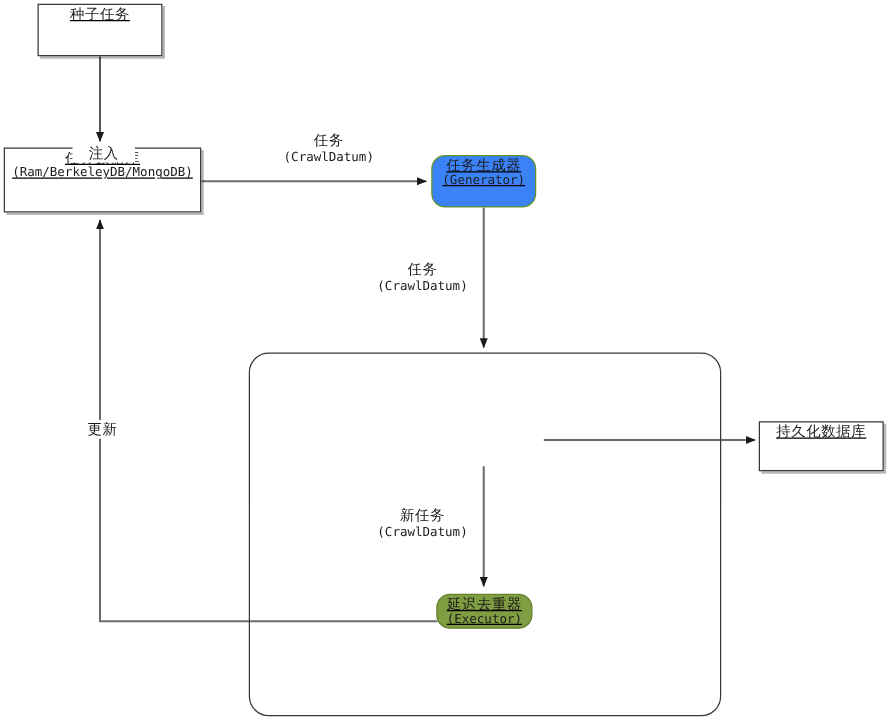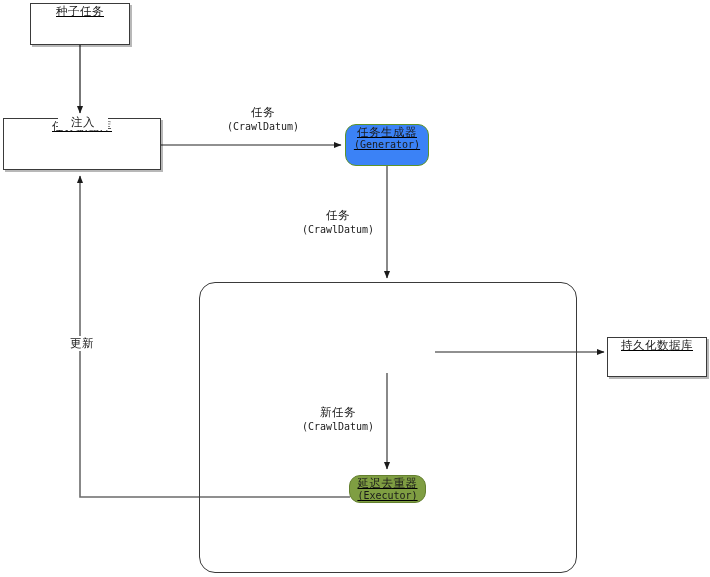--- a/index.html
+++ b/index.html
@@ -102,20 +102,21 @@
 
     <path d="M350,497 L80,497 L80,176" stroke="#6b6b6b" stroke-width="1.6" fill="none" marker-end="url(#ah)"></path>
   </svg>
 
   <div class="node rect" style="left:30px; top:3px; width:100px; height:42px;">
     <div class="cn">种子任务</div>
   </div>
 
   <div class="node rect" style="left:3px; top:118px; width:158px; height:52px;">
     <div class="cn">任务数据库</div>
+    <div class="en">(Ram/BerkeleyDB/MongoDB)</div>
   </div>
 
   <div class="node rounded" style="left:345px; top:124px; width:84px; height:42px;
               background:#3b82f6; border:1.5px solid #5f9427;">
     <div class="cn">任务生成器</div>
     <div class="en">(Generator)</div>
   </div>
 
   <div class="container-box" style="left:199px; top:282px; width:378px; height:291px;"></div>
 

